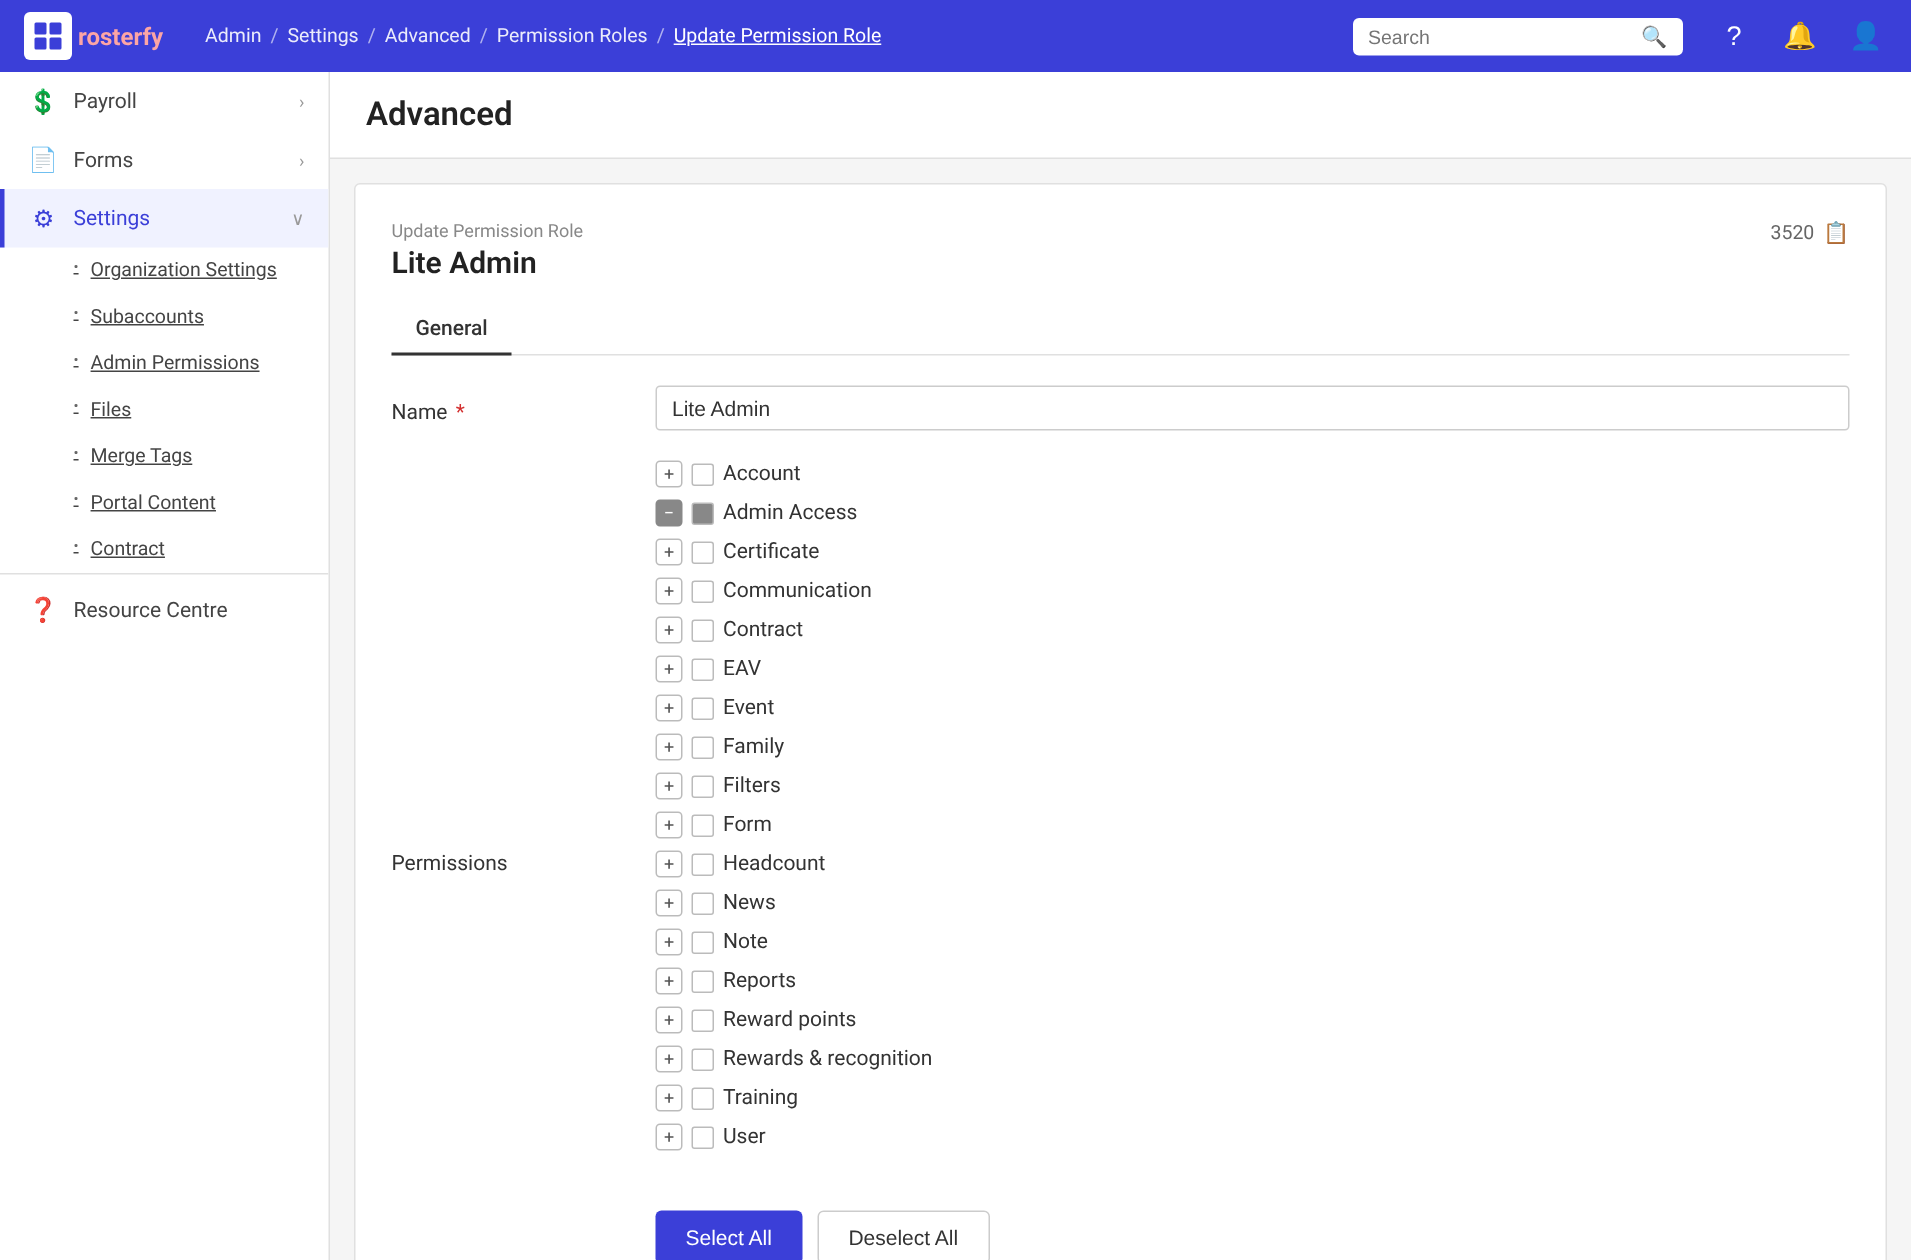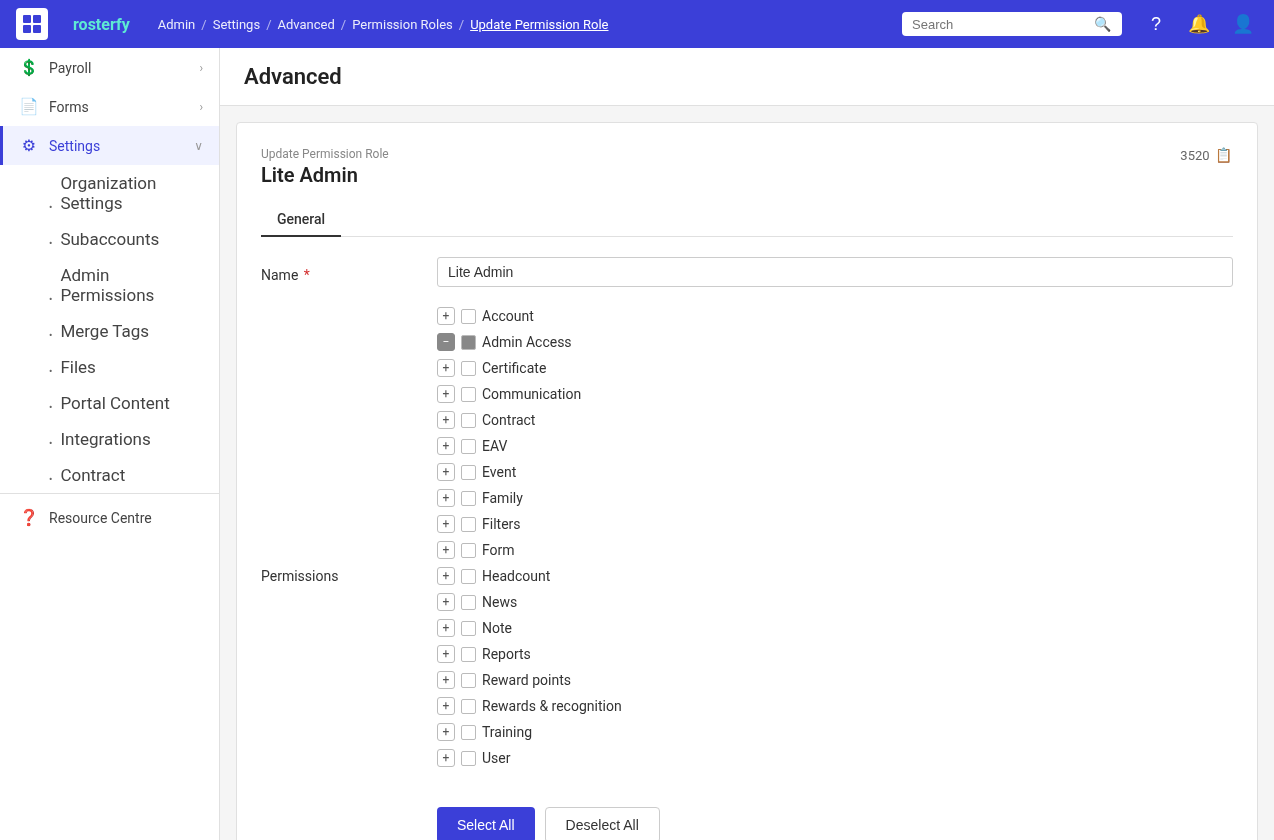--- a/index.html
+++ b/index.html
@@ -13,24 +13,24 @@
       display: flex;
       align-items: center;
       padding: 0 16px;
       gap: 12px;
       flex-shrink: 0;
       z-index: 10;
     }
     .top-nav .logo {
       display: flex;
       align-items: center;
-      gap: 25px;
+      gap: 4px;
       font-weight: bold;
       font-size: 16px;
-      color: #5eead4;
+      color: #fca5a5;
       margin-right: 16px;
     }
     .logo-icon {
       width: 32px;
       height: 32px;
       background: white;
       border-radius: 4px;
       display: flex;
       align-items: center;
       justify-content: center;
@@ -107,26 +107,27 @@
       font-size: 14px;
       border-left: 3px solid transparent;
     }
     .sidebar-item.active { color: #3b3fd8; border-left-color: #3b3fd8; background: #f0f2ff; }
     .sidebar-item .item-icon { font-size: 16px; color: #666; width: 20px; text-align: center; }
     .sidebar-item.active .item-icon { color: #3b3fd8; }
     .sidebar-item .chevron { margin-left: auto; font-size: 12px; color: #999; }
     .sidebar-sub { padding-left: 46px; }
     .sidebar-sub-item {
       display: flex;
-      align-items: flex-end;
+      align-items: flex-start;
       padding: 8px 16px 8px 0;
       cursor: pointer;
       color: #444;
-      font-size: 17px;
+      font-size: 13px;
       border-left: 3px solid transparent;
+      text-decoration: underline;
     }
     .sidebar-sub-item::before { content: '•'; margin-right: 8px; color: #666; font-size: 10px; }
 
     
     .content {
       flex: 1;
       overflow-y: auto;
       padding: 0;
       background: #f5f5f5;
     }
@@ -344,30 +345,27 @@
       <div class="sidebar-sub-item">
         <span>Organization Settings</span>
       </div>
       <div class="sidebar-sub-item">
         <span>Subaccounts</span>
       </div>
       <div class="sidebar-sub-item">
         <span>Admin Permissions</span>
       </div>
       <div class="sidebar-sub-item">
+        <span>Files</span>
+      </div>
+      <div class="sidebar-sub-item">
         <span>Merge Tags</span>
       </div>
       <div class="sidebar-sub-item">
-        <span>Files</span>
-      </div>
-      <div class="sidebar-sub-item">
         <span>Portal Content</span>
-      </div>
-      <div class="sidebar-sub-item">
-        <span>Integrations</span>
       </div>
       <div class="sidebar-sub-item">
         <span>Contract</span>
       </div>
     </div>
 
     <div style="margin-top: auto; border-top: 1px solid #e0e0e0; padding-top: 4px;">
       <div class="sidebar-item">
         <span class="item-icon">❓</span>
         <span>Resource Centre</span>

